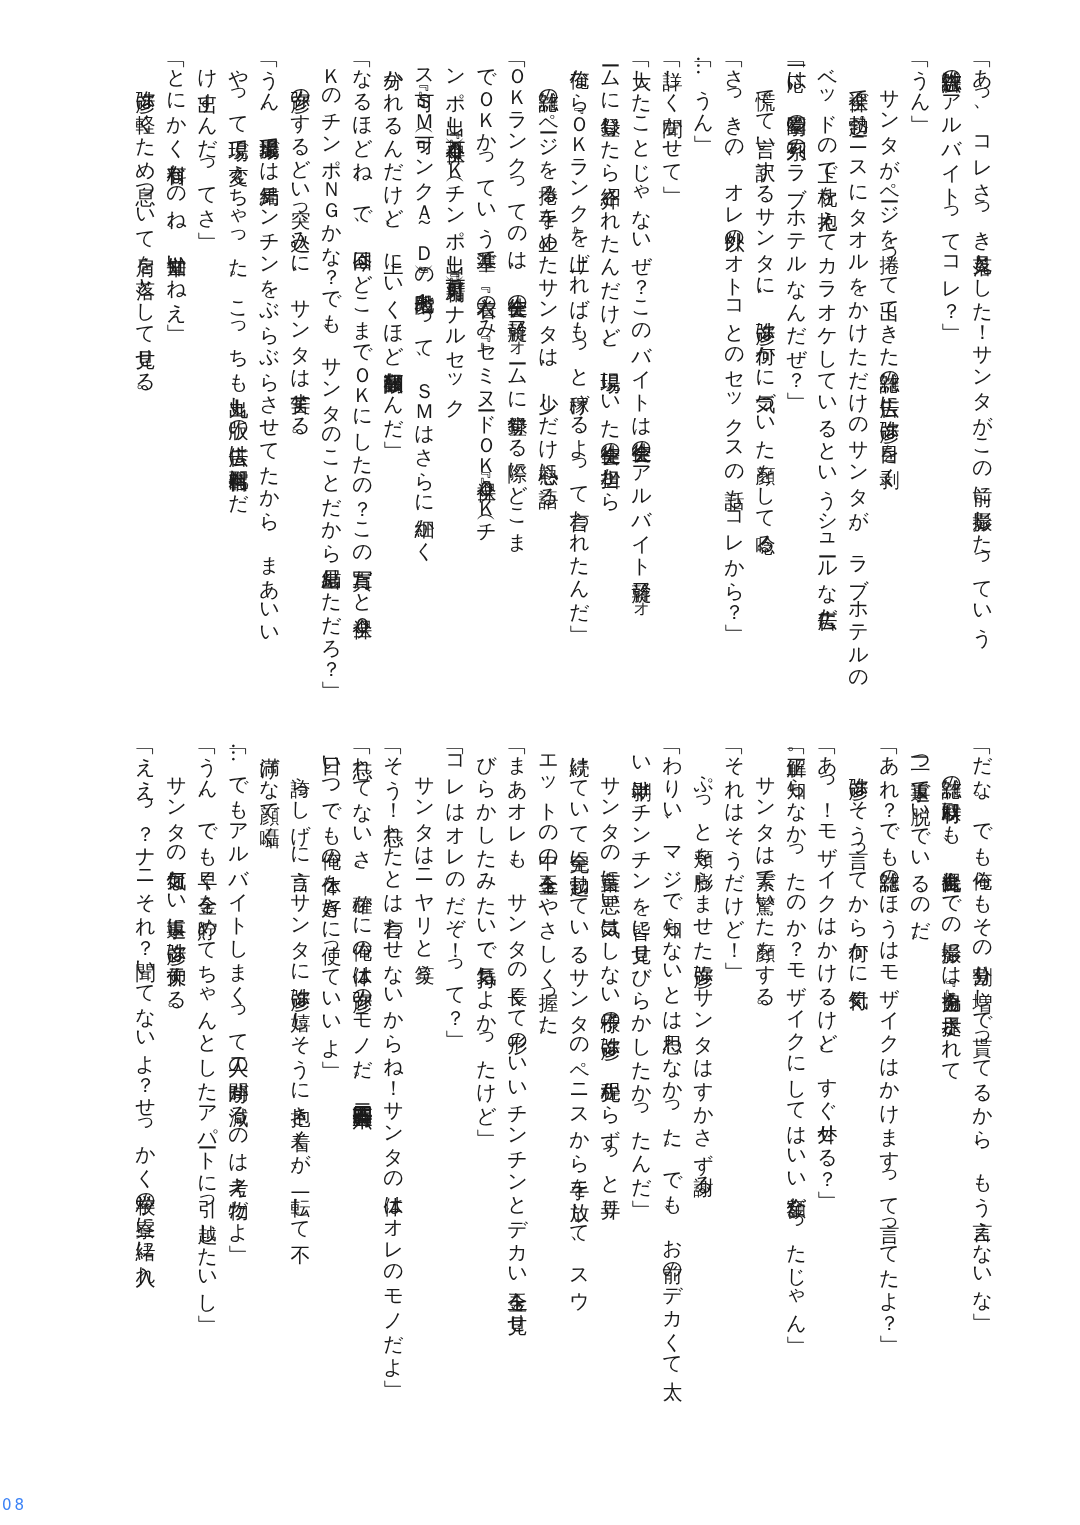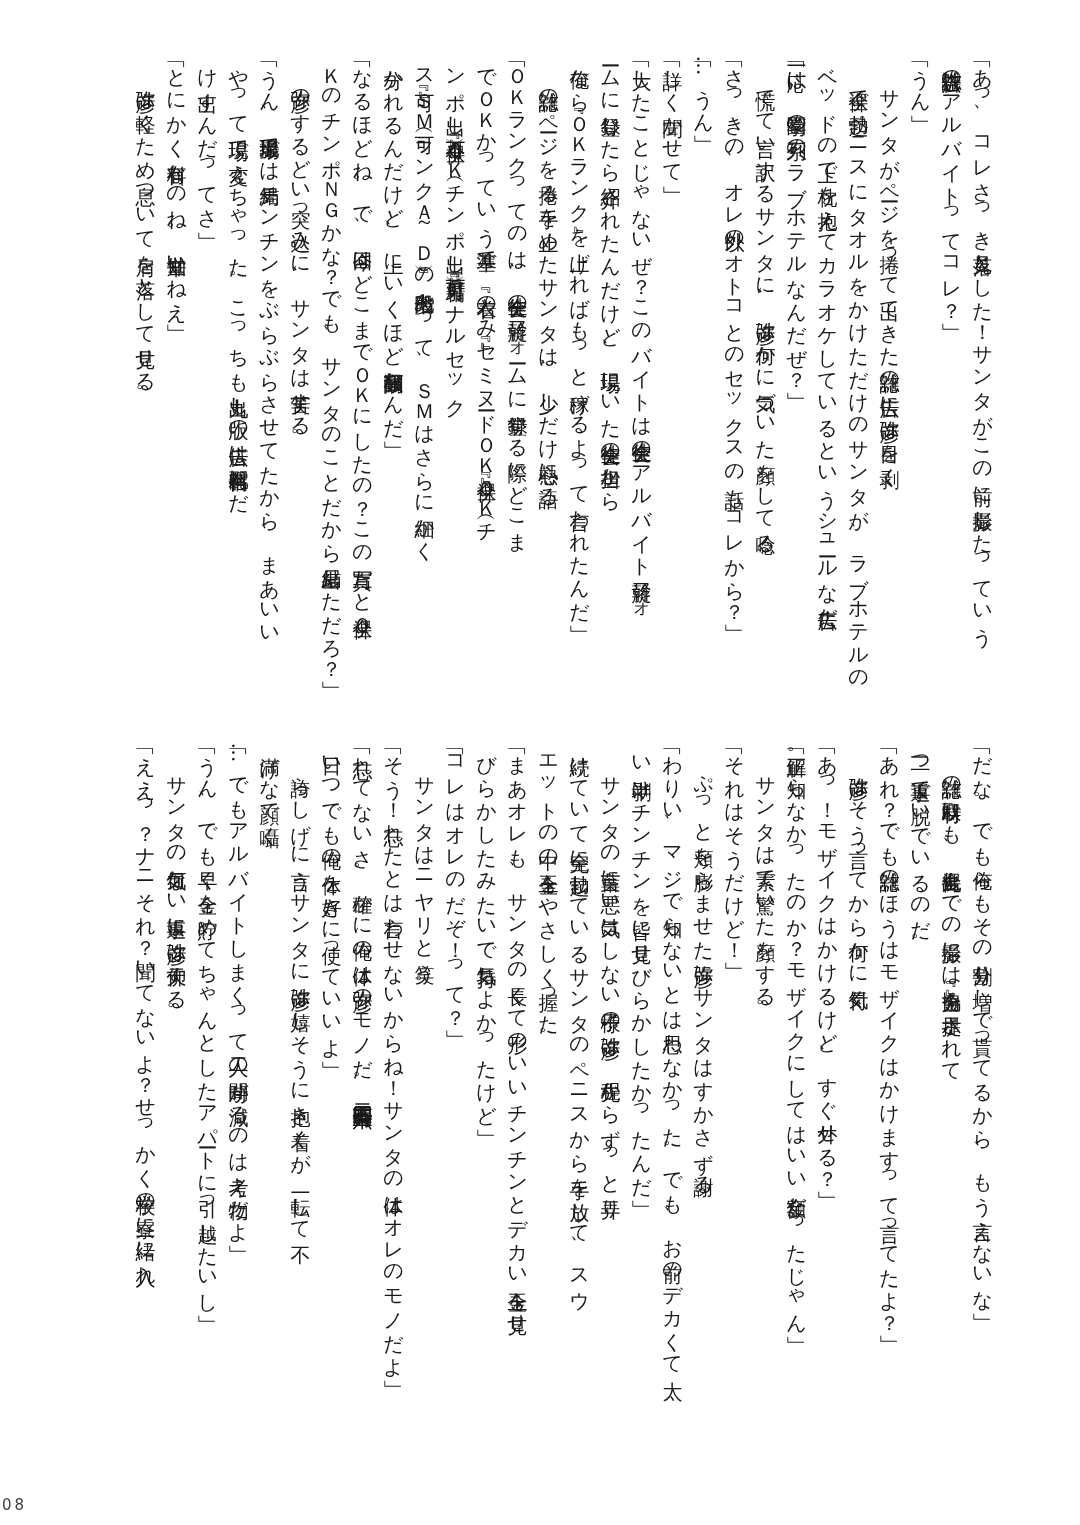--- a/index.html
+++ b/index.html
@@ -29,21 +29,21 @@
   }
   .vtext.top    { top: 55px;  right: 82px; height: 650px; }
   .vtext.bottom { top: 742px; right: 82px; height: 658px; }
   .page-num {
     position: absolute;
     left: 2px;
     top: 1496px;
     font-family: "DejaVu Sans", "Liberation Sans", sans-serif;
     font-size: 15px;
     letter-spacing: 3px;
-    color: #404040;
+    color: #3b82f6;
   }
 </style>
 </head>
 <body>
 
 <div class="page">
 
   <div class="vtext top">
       <p>「あっ、コレさっき見落とした！サンタがこの前に撮影したっていう</p>
       <p>雑誌広告のアルバイトってコレ？」</p>

